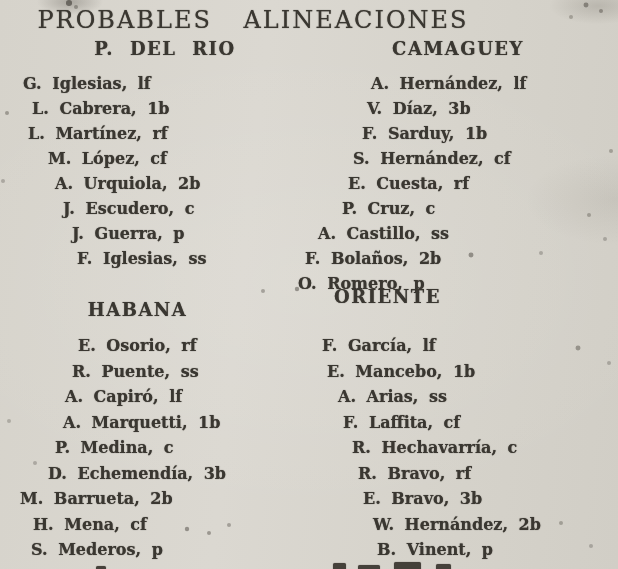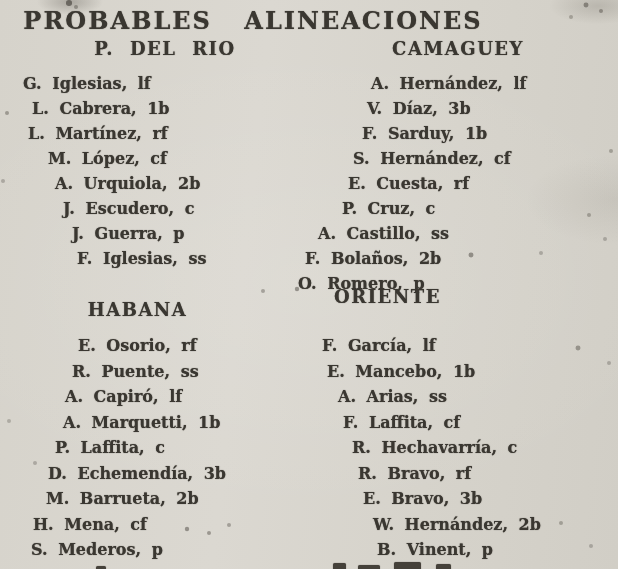--- a/index.html
+++ b/index.html
@@ -24,21 +24,21 @@
   .ink {
     text-shadow: 0 0 1px rgba(52,48,42,0.75);
   }
   #title {
     position: absolute;
     top: 6px;
     left: 0;
     width: 506px;
     text-align: center;
     font-size: 24px;
-    font-weight: bold;
+    font-weight: normal;
     letter-spacing: 2px;
     word-spacing: 22px;
     white-space: nowrap;
   }
   .team-header {
     position: absolute;
     font-size: 18px;
     font-weight: bold;
     letter-spacing: 1.5px;
     word-spacing: 8px;
@@ -88,21 +88,21 @@
   #col-cam span:nth-of-type(7){margin-left:318px}
   #col-cam span:nth-of-type(8){margin-left:305px}
   #col-cam span:nth-of-type(9){margin-left:298px}
 
   #col-hab span:nth-of-type(1){margin-left:78px}
   #col-hab span:nth-of-type(2){margin-left:72px}
   #col-hab span:nth-of-type(3){margin-left:65px}
   #col-hab span:nth-of-type(4){margin-left:63px}
   #col-hab span:nth-of-type(5){margin-left:55px}
   #col-hab span:nth-of-type(6){margin-left:48px}
-  #col-hab span:nth-of-type(7){margin-left:46px}
+  #col-hab span:nth-of-type(7){margin-left:20px}
   #col-hab span:nth-of-type(8){margin-left:33px}
   #col-hab span:nth-of-type(9){margin-left:31px}
 
   #col-ori span:nth-of-type(1){margin-left:322px}
   #col-ori span:nth-of-type(2){margin-left:327px}
   #col-ori span:nth-of-type(3){margin-left:338px}
   #col-ori span:nth-of-type(4){margin-left:343px}
   #col-ori span:nth-of-type(5){margin-left:352px}
   #col-ori span:nth-of-type(6){margin-left:358px}
   #col-ori span:nth-of-type(7){margin-left:363px}
@@ -188,21 +188,21 @@
   </div>
 
   <div id="hdr-hab" class="team-header ink">HABANA</div>
   <div id="hdr-ori" class="team-header ink">ORIENTE</div>
 
   <div id="col-hab" class="col ink">
     <span>E. Osorio, rf</span>
     <span>R. Puente, ss</span>
     <span>A. Capiró, lf</span>
     <span>A. Marquetti, 1b</span>
-    <span>P. Laffita, c</span>
+    <span>P. Medina, c</span>
     <span>D. Echemendía, 3b</span>
     <span>M. Barrueta, 2b</span>
     <span>H. Mena, cf</span>
     <span>S. Mederos, p</span>
   </div>
 
   <div id="col-ori" class="col ink">
     <span>F. García, lf</span>
     <span>E. Mancebo, 1b</span>
     <span>A. Arias, ss</span>

